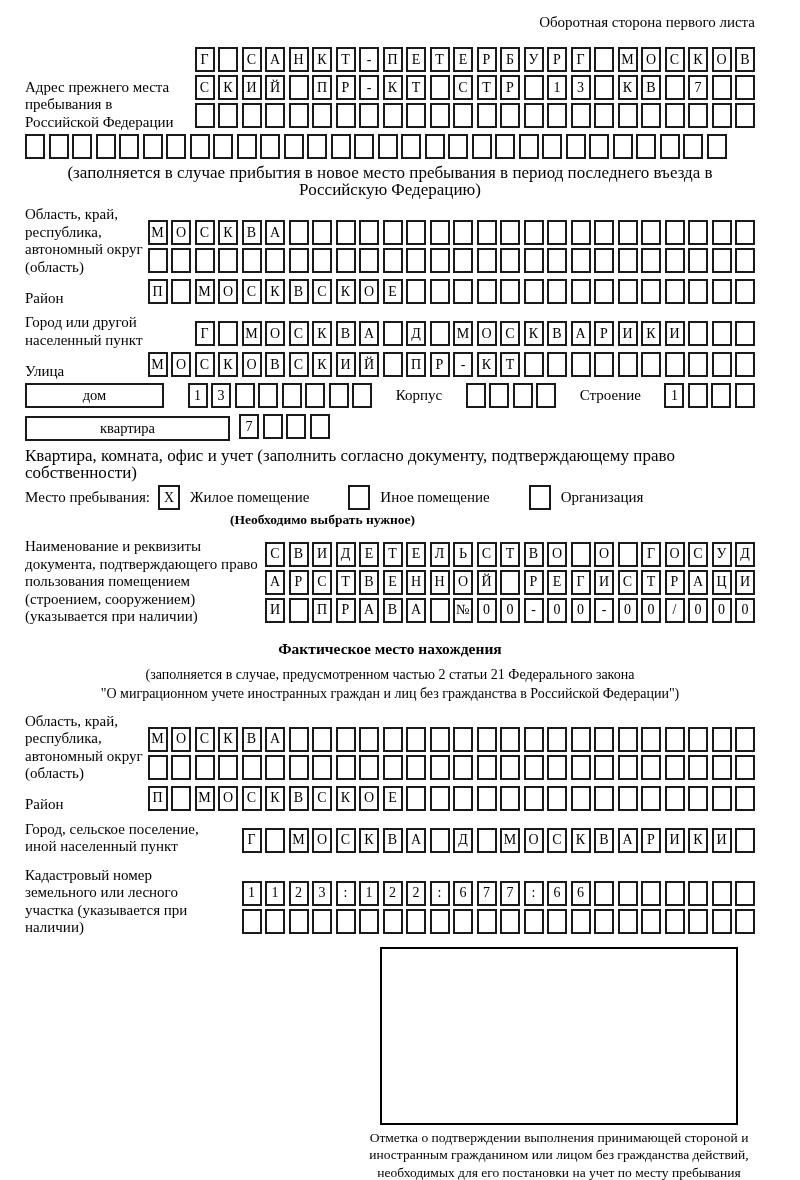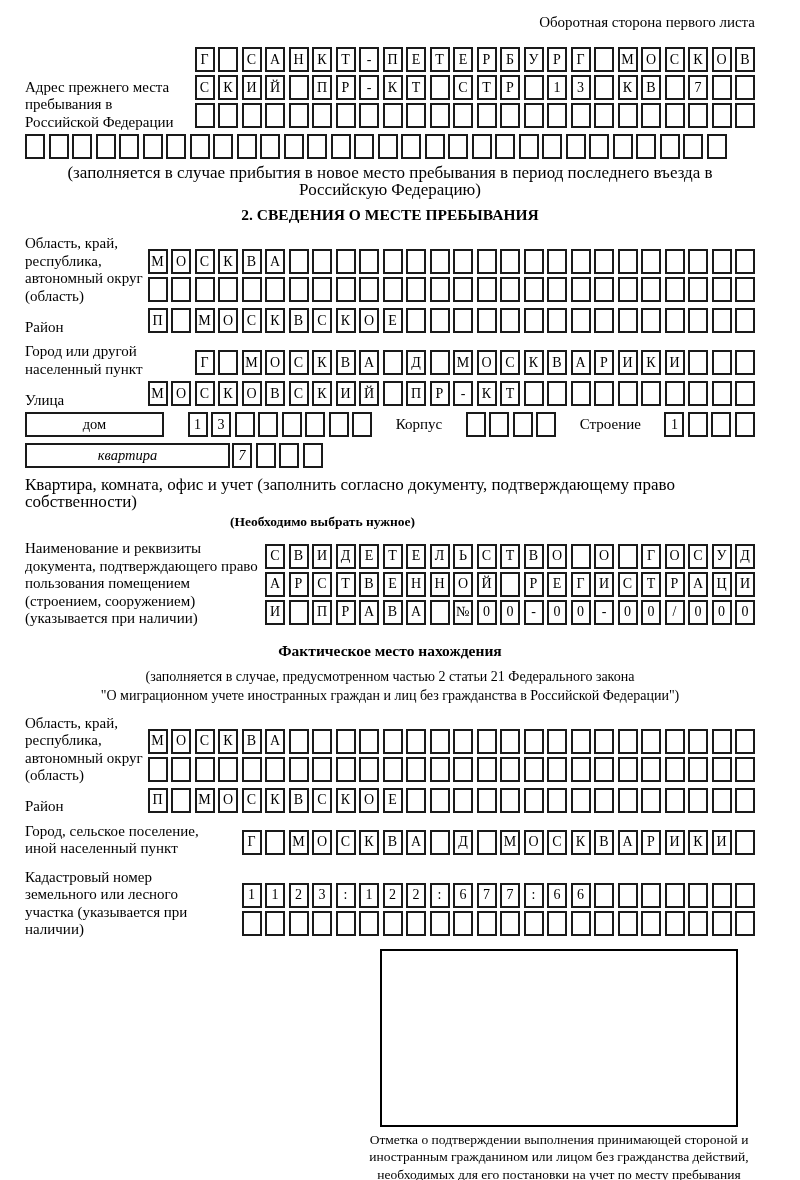--- a/index.html
+++ b/index.html
@@ -31,21 +31,21 @@
   .sec-title { text-align:center; font-weight:bold; font-size:15.5px; margin:8px 0 7px 0; }
 
   .houserow { display:flex; align-items:flex-start; justify-content:space-between; margin-bottom:3px; }
   .labelbox {
     border:2px solid #1a1a1a; height:25px;
     display:flex; align-items:center; justify-content:center; font-size:14.5px;
   }
   .lb172 { width:139px; }
   .lb205 { width:205px; }
   .inline-label { font-size:15px; padding-top:4px; }
-  .aptrow { display:flex; align-items:flex-start; gap:2px; margin-bottom:3px;font-style:italic; }
+  .aptrow { display:flex; align-items:center; gap:9px; margin-bottom:3px; }
 
   .resrow { display:flex; align-items:center; margin:4px 0 2px 0; font-size:15px; }
   .checkbox {
     width:22px; height:25px; border:2px solid #1a1a1a; flex:0 0 22px;
     display:flex; align-items:center; justify-content:center; font-size:14px;
   }
   .res-opt-label { margin:0 14px 0 10px; }
   .gap25 { margin-left:25px; }
   .res-note { font-size:13.5px; margin:0 0 6px 205px;font-weight:bold; }
 
@@ -173,21 +173,20 @@
       <div class="cell"></div>
       <div class="cell"></div>
       <div class="cell"></div>
       <div class="cell"></div>
       <div class="cell"></div>
       <div class="cell"></div>
       <div class="cell"></div>
     </div>
   <div class="caption center">(заполняется в случае прибытия в новое место пребывания в период последнего въезда в Российскую Федерацию)</div>
 
-  <div class="sec-title">2. СВЕДЕНИЯ О МЕСТЕ ПРЕБЫВАНИЯ</div>
 
   <div class="field">
     <div class="flabel w125">Область, край, республика, автономный округ (область)</div>
     <div class="rows">
       <div class="cellrow">
           <div class="cell">М</div>
           <div class="cell">О</div>
           <div class="cell">С</div>
           <div class="cell">К</div>
           <div class="cell">В</div>
@@ -370,20 +369,29 @@
     <div class="labelbox lb205">квартира</div>
     <div class="cellrow">
         <div class="cell">7</div>
         <div class="cell"></div>
         <div class="cell"></div>
         <div class="cell"></div>
       </div>
   </div>
   <div class="caption">Квартира, комната, офис и учет (заполнить согласно документу, подтверждающему право собственности)</div>
 
+  <div class="resrow">
+    <span>Место пребывания:</span>
+    <span class="checkbox" style="margin-left:8px;">X</span>
+    <span class="res-opt-label">Жилое помещение</span>
+    <span class="checkbox gap25"></span>
+    <span class="res-opt-label">Иное помещение</span>
+    <span class="checkbox gap25"></span>
+    <span class="res-opt-label">Организация</span>
+  </div>
   <div class="res-note">(Необходимо выбрать нужное)</div>
 
   <div class="field">
     <div class="flabel w235">Наименование и реквизиты документа, подтверждающего право пользования помещением (строением, сооружением) (указывается при наличии)</div>
     <div class="rows">
       <div class="cellrow">
           <div class="cell">С</div>
           <div class="cell">В</div>
           <div class="cell">И</div>
           <div class="cell">Д</div>

